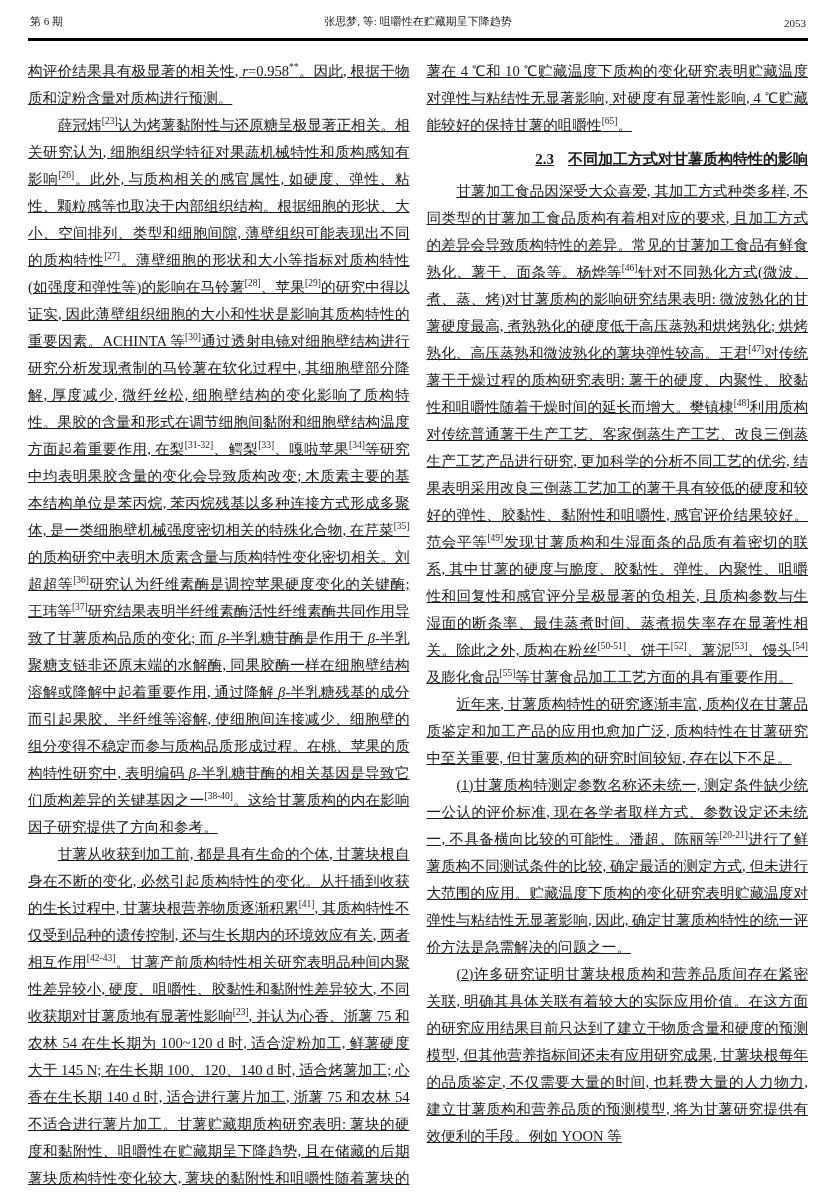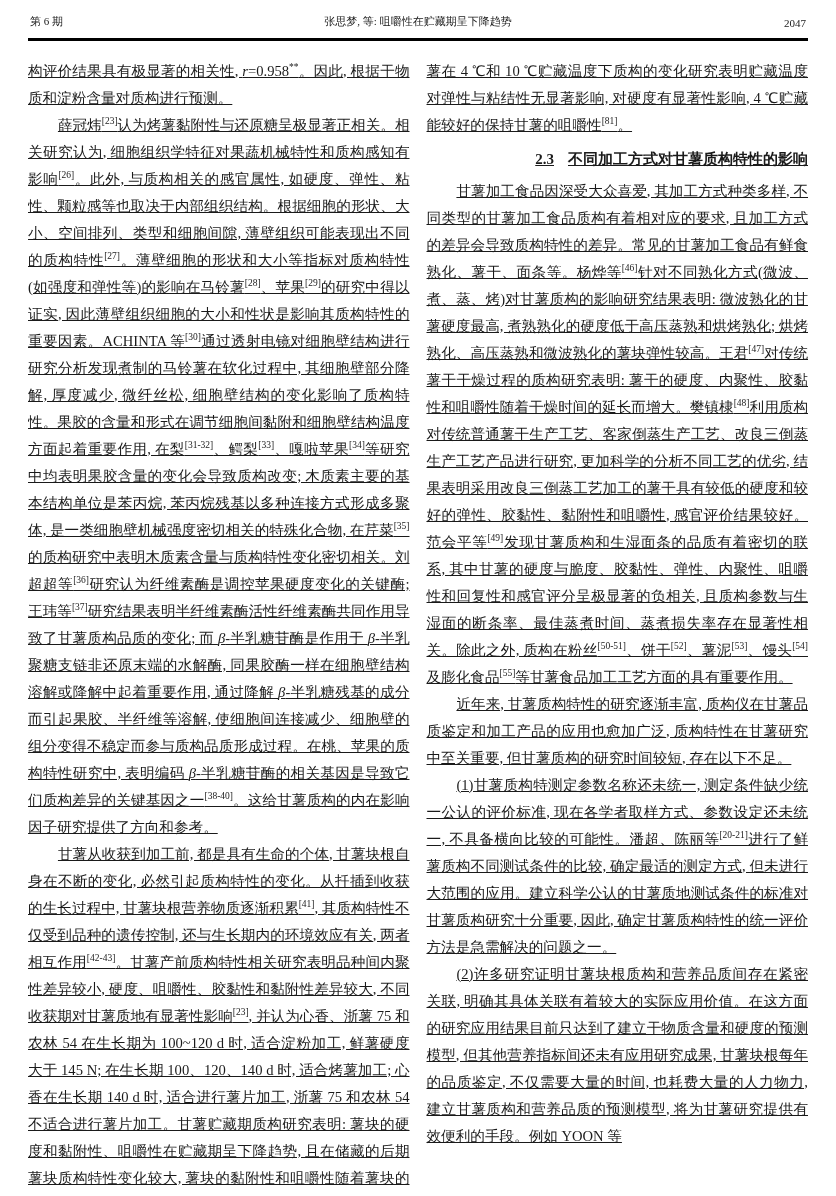--- a/index.html
+++ b/index.html
@@ -55,34 +55,34 @@
   .heading1 .hnum { font-family: "Liberation Serif", serif; font-weight: bold; margin-right: 17px; }
 </style>
 </head>
 <body>
 
 <div class="page">
 
   <div class="header">
     <span class="h-left">第 6 期</span>
     <span class="h-center">张思梦, 等: 咀嚼性在贮藏期呈下降趋势</span>
-    <span class="h-right">2047</span>
+    <span class="h-right">2053</span>
   </div>
 
   <div class="rule"></div>
 
   <div class="columns">
     <div class="col">
         <p class="para"><span>构评价结果具有极显著的相关性, </span><i class="var">r</i><span>=0.958</span><sup class="refmark">**</sup><span>。因此, 根据干物质和淀粉含量对质构进行预测。</span></p>
         <p class="para indent"><span>薛冠炜</span><sup class="refmark">[23]</sup><span>认为烤薯黏附性与还原糖呈极显著正相关。相关研究认为, 细胞组织学特征对果蔬机械特性和质构感知有影响</span><sup class="refmark">[26]</sup><span>。此外, 与质构相关的感官属性, 如硬度、弹性、粘性、颗粒感等也取决于内部组织结构。根据细胞的形状、大小、空间排列、类型和细胞间隙, 薄壁组织可能表现出不同的质构特性</span><sup class="refmark">[27]</sup><span>。薄壁细胞的形状和大小等指标对质构特性(如强度和弹性等)的影响在马铃薯</span><sup class="refmark">[28]</sup><span>、苹果</span><sup class="refmark">[29]</sup><span>的研究中得以证实, 因此薄壁组织细胞的大小和性状是影响其质构特性的重要因素。ACHINTA 等</span><sup class="refmark">[30]</sup><span>通过透射电镜对细胞壁结构进行研究分析发现煮制的马铃薯在软化过程中, 其细胞壁部分降解, 厚度减少, 微纤丝松, 细胞壁结构的变化影响了质构特性。果胶的含量和形式在调节细胞间黏附和细胞壁结构温度方面起着重要作用, 在梨</span><sup class="refmark">[31-32]</sup><span>、鳄梨</span><sup class="refmark">[33]</sup><span>、嘎啦苹果</span><sup class="refmark">[34]</sup><span>等研究中均表明果胶含量的变化会导致质构改变; 木质素主要的基本结构单位是苯丙烷, 苯丙烷残基以多种连接方式形成多聚体, 是一类细胞壁机械强度密切相关的特殊化合物, 在芹菜</span><sup class="refmark">[35]</sup><span>的质构研究中表明木质素含量与质构特性变化密切相关。刘超超等</span><sup class="refmark">[36]</sup><span>研究认为纤维素酶是调控苹果硬度变化的关键酶; 王玮等</span><sup class="refmark">[37]</sup><span>研究结果表明半纤维素酶活性纤维素酶共同作用导致了甘薯质构品质的变化; 而 </span><i class="var">β</i><span>-半乳糖苷酶是作用于 </span><i class="var">β</i><span>-半乳聚糖支链非还原末端的水解酶, 同果胶酶一样在细胞壁结构溶解或降解中起着重要作用, 通过降解 </span><i class="var">β</i><span>-半乳糖残基的成分而引起果胶、半纤维等溶解, 使细胞间连接减少、细胞壁的组分变得不稳定而参与质构品质形成过程。在桃、苹果的质构特性研究中, 表明编码 </span><i class="var">β</i><span>-半乳糖苷酶的相关基因是导致它们质构差异的关键基因之一</span><sup class="refmark">[38-40]</sup><span>。这给甘薯质构的内在影响因子研究提供了方向和参考。</span></p>
         <p class="para indent"><span>甘薯从收获到加工前, 都是具有生命的个体, 甘薯块根自身在不断的变化, 必然引起质构特性的变化。从扦插到收获的生长过程中, 甘薯块根营养物质逐渐积累</span><sup class="refmark">[41]</sup><span>, 其质构特性不仅受到品种的遗传控制, 还与生长期内的环境效应有关, 两者相互作用</span><sup class="refmark">[42-43]</sup><span>。甘薯产前质构特性相关研究表明品种间内聚性差异较小, 硬度、咀嚼性、胶黏性和黏附性差异较大, 不同收获期对甘薯质地有显著性影响</span><sup class="refmark">[23]</sup><span>, 并认为心香、浙薯 75 和农林 54 在生长期为 100~120 d 时, 适合淀粉加工, 鲜薯硬度大于 145 N; 在生长期 100、120、140 d 时, 适合烤薯加工; 心香在生长期 140 d 时, 适合进行薯片加工, 浙薯 75 和农林 54 不适合进行薯片加工。甘薯贮藏期质构研究表明: 薯块的硬度和黏附性、咀嚼性在贮藏期呈下降趋势, 且在储藏的后期薯块质构特性变化较大, 薯块的黏附性和咀嚼性随着薯块的增大而增加</span></p>
       </div>
     <div class="col">
-        <p class="para"><span>薯在 4 ℃和 10 ℃贮藏温度下质构的变化研究表明贮藏温度对弹性与粘结性无显著影响, 对硬度有显著性影响, 4 ℃贮藏能较好的保持甘薯的咀嚼性</span><sup class="refmark">[81]</sup><span>。</span></p>
+        <p class="para"><span>薯在 4 ℃和 10 ℃贮藏温度下质构的变化研究表明贮藏温度对弹性与粘结性无显著影响, 对硬度有显著性影响, 4 ℃贮藏能较好的保持甘薯的咀嚼性</span><sup class="refmark">[65]</sup><span>。</span></p>
         <div class="heading2"><span class="hnum">2.3</span><span>不同加工方式对甘薯质构特性的影响</span></div>
         <p class="para indent"><span>甘薯加工食品因深受大众喜爱, 其加工方式种类多样, 不同类型的甘薯加工食品质构有着相对应的要求, 且加工方式的差异会导致质构特性的差异。常见的甘薯加工食品有鲜食熟化、薯干、面条等。杨烨等</span><sup class="refmark">[46]</sup><span>针对不同熟化方式(微波、煮、蒸、烤)对甘薯质构的影响研究结果表明: 微波熟化的甘薯硬度最高, 煮熟熟化的硬度低于高压蒸熟和烘烤熟化; 烘烤熟化、高压蒸熟和微波熟化的薯块弹性较高。王君</span><sup class="refmark">[47]</sup><span>对传统薯干干燥过程的质构研究表明: 薯干的硬度、内聚性、胶黏性和咀嚼性随着干燥时间的延长而增大。樊镇棣</span><sup class="refmark">[48]</sup><span>利用质构对传统普通薯干生产工艺、客家倒蒸生产工艺、改良三倒蒸生产工艺产品进行研究, 更加科学的分析不同工艺的优劣, 结果表明采用改良三倒蒸工艺加工的薯干具有较低的硬度和较好的弹性、胶黏性、黏附性和咀嚼性, 感官评价结果较好。范会平等</span><sup class="refmark">[49]</sup><span>发现甘薯质构和生湿面条的品质有着密切的联系, 其中甘薯的硬度与脆度、胶黏性、弹性、内聚性、咀嚼性和回复性和感官评分呈极显著的负相关, 且质构参数与生湿面的断条率、最佳蒸煮时间、蒸煮损失率存在显著性相关。除此之外, 质构在粉丝</span><sup class="refmark">[50-51]</sup><span>、饼干</span><sup class="refmark">[52]</sup><span>、薯泥</span><sup class="refmark">[53]</sup><span>、馒头</span><sup class="refmark">[54]</sup><span>及膨化食品</span><sup class="refmark">[55]</sup><span>等甘薯食品加工工艺方面的具有重要作用。</span></p>
         <p class="para indent"><span>近年来, 甘薯质构特性的研究逐渐丰富, 质构仪在甘薯品质鉴定和加工产品的应用也愈加广泛, 质构特性在甘薯研究中至关重要, 但甘薯质构的研究时间较短, 存在以下不足。</span></p>
-        <p class="para indent"><span>(1)甘薯质构特测定参数名称还未统一, 测定条件缺少统一公认的评价标准, 现在各学者取样方式、参数设定还未统一, 不具备横向比较的可能性。潘超、陈丽等</span><sup class="refmark">[20-21]</sup><span>进行了鲜薯质构不同测试条件的比较, 确定最适的测定方式, 但未进行大范围的应用。建立科学公认的甘薯质地测试条件的标准对甘薯质构研究十分重要, 因此, 确定甘薯质构特性的统一评价方法是急需解决的问题之一。</span></p>
+        <p class="para indent"><span>(1)甘薯质构特测定参数名称还未统一, 测定条件缺少统一公认的评价标准, 现在各学者取样方式、参数设定还未统一, 不具备横向比较的可能性。潘超、陈丽等</span><sup class="refmark">[20-21]</sup><span>进行了鲜薯质构不同测试条件的比较, 确定最适的测定方式, 但未进行大范围的应用。贮藏温度下质构的变化研究表明贮藏温度对弹性与粘结性无显著影响, 因此, 确定甘薯质构特性的统一评价方法是急需解决的问题之一。</span></p>
         <p class="para indent"><span>(2)许多研究证明甘薯块根质构和营养品质间存在紧密关联, 明确其具体关联有着较大的实际应用价值。在这方面的研究应用结果目前只达到了建立干物质含量和硬度的预测模型, 但其他营养指标间还未有应用研究成果, 甘薯块根每年的品质鉴定, 不仅需要大量的时间, 也耗费大量的人力物力, 建立甘薯质构和营养品质的预测模型, 将为甘薯研究提供有效便利的手段。例如 YOON 等</span></p>
       </div>
   </div>
 
 </div>
 
 </body></html>

